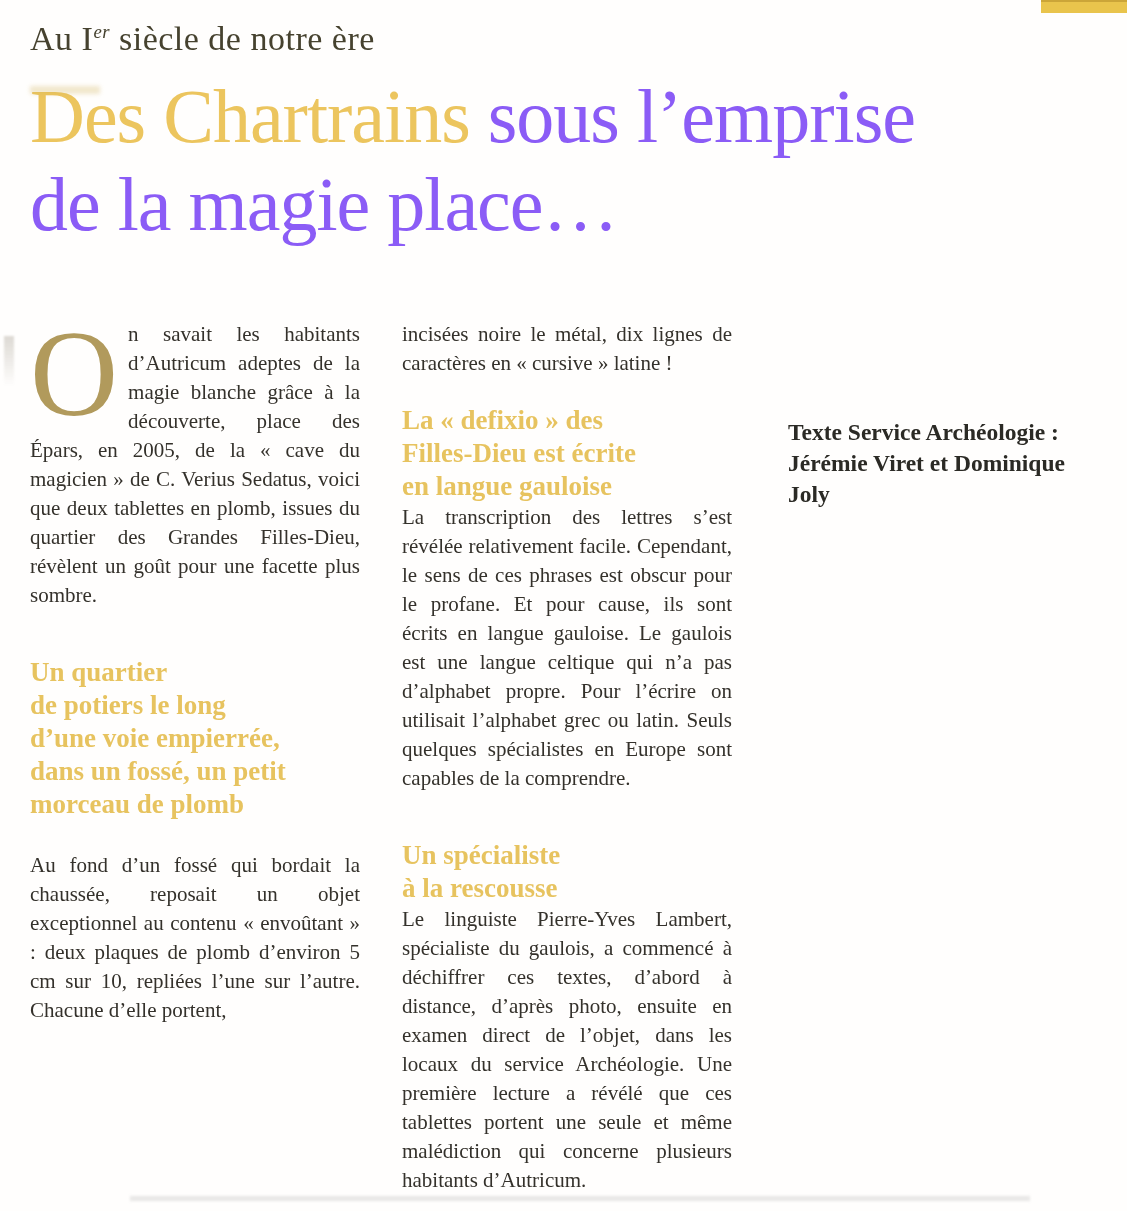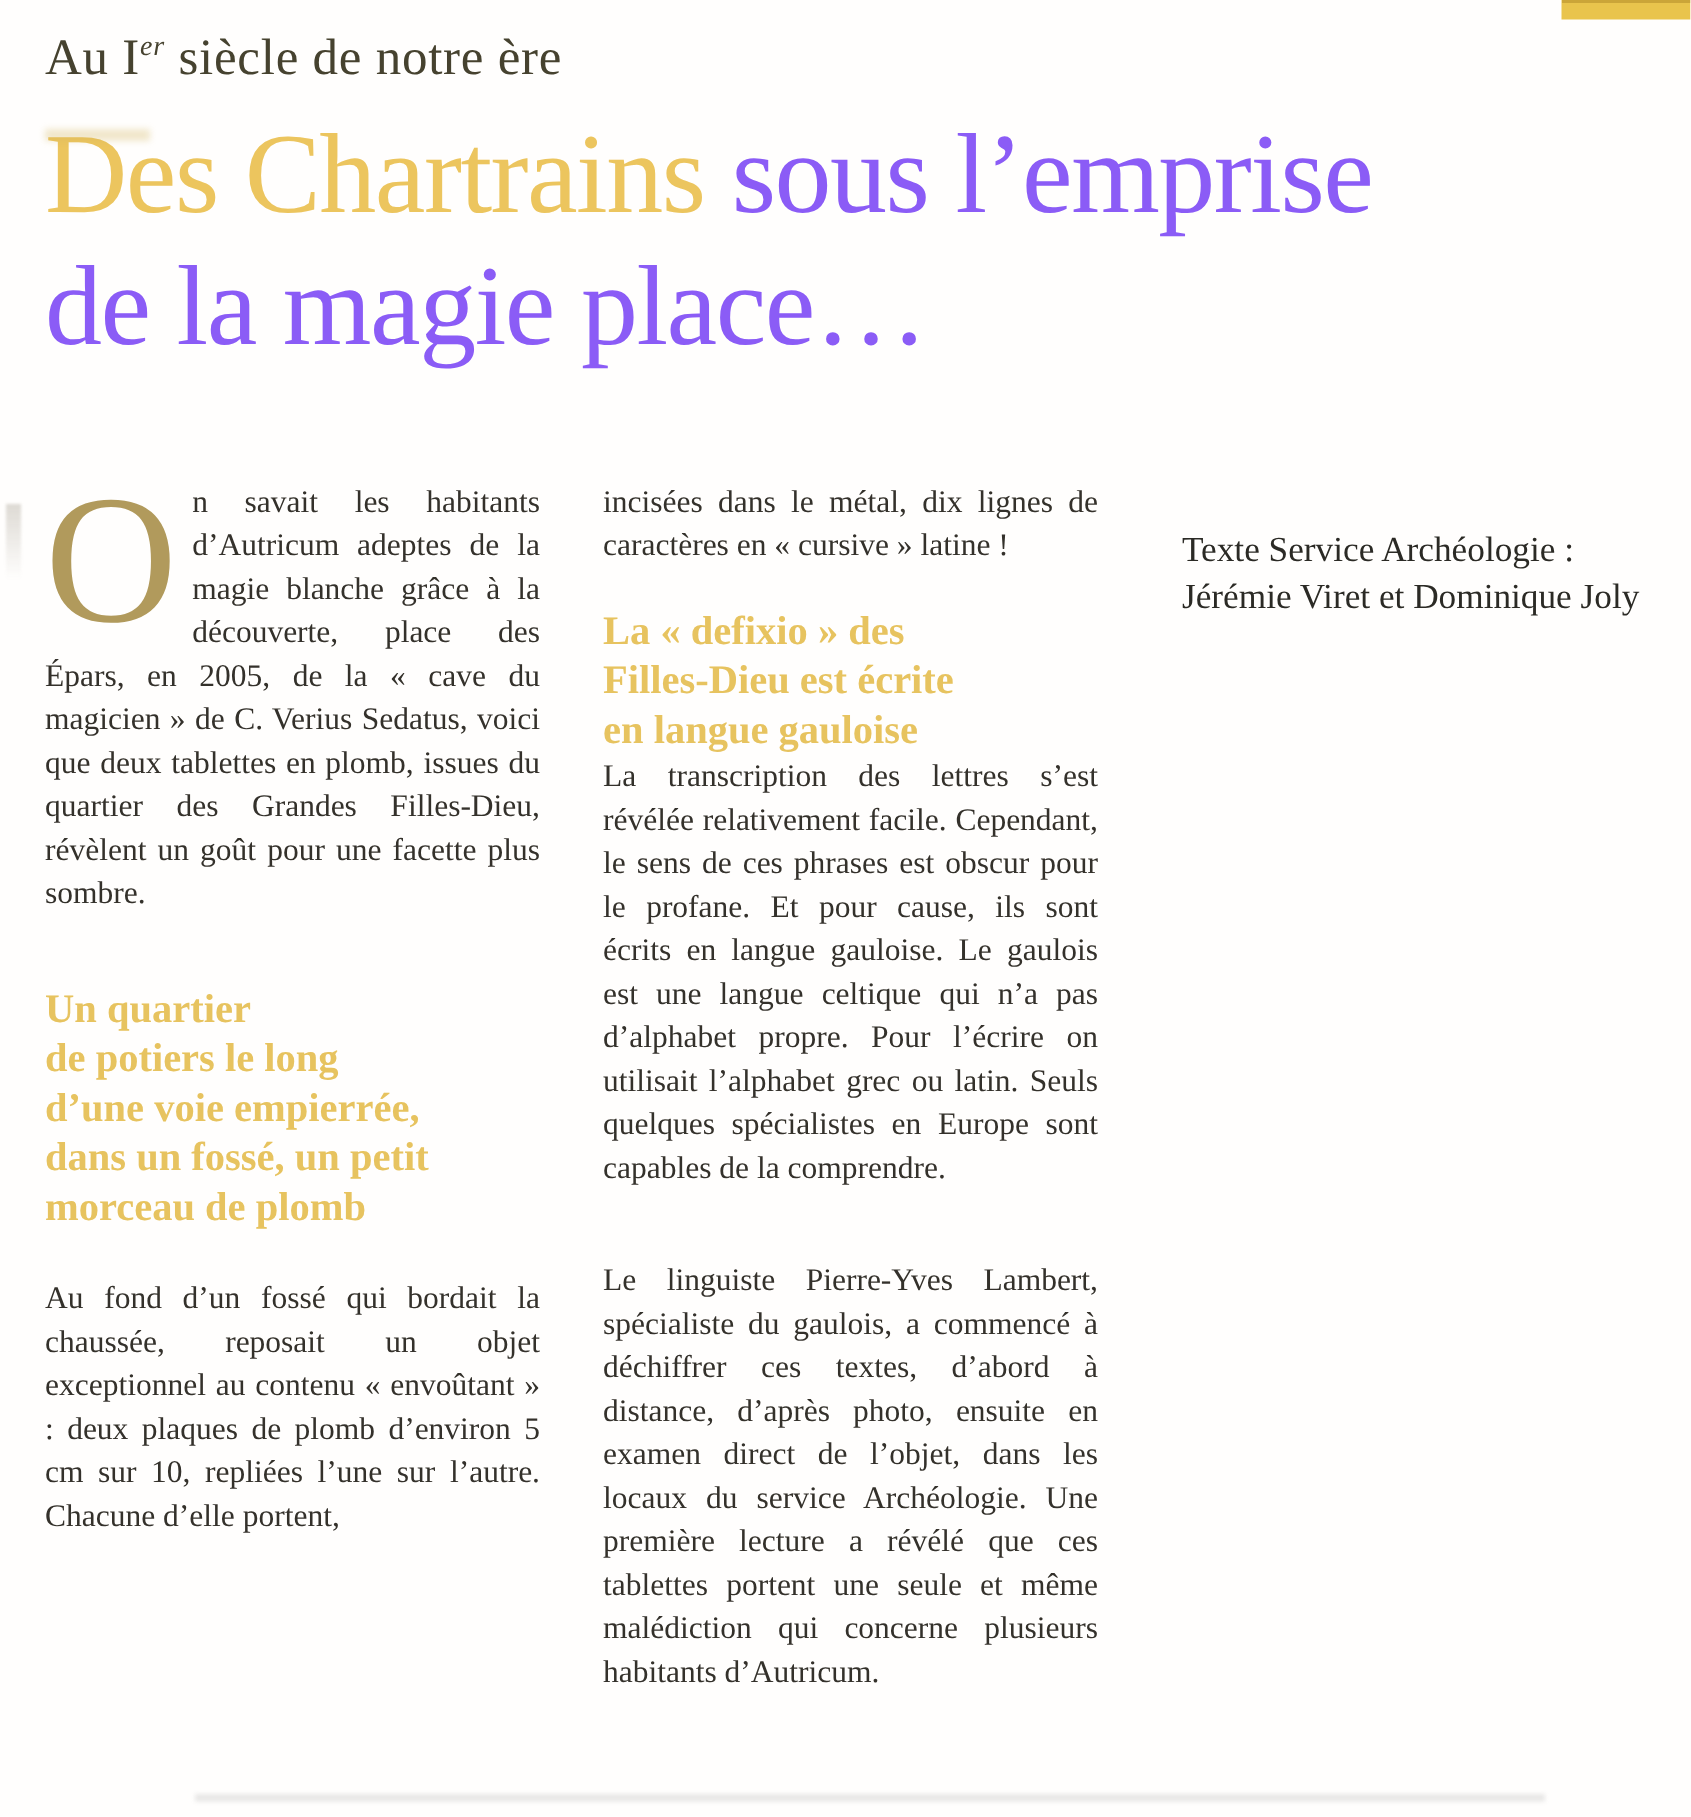--- a/index.html
+++ b/index.html
@@ -75,25 +75,25 @@
     line-height:33px;
     font-weight:bold;
     color:#e7c35f;
     white-space:pre-line;
     margin:0;
   }
   .sp-md{height:30px;}
   .sp-lg{height:46px;}
   .col2-sub1-gap{height:26px;}
   .byline{
-    margin-top:32px;
+    margin-top:97px;
     padding-left:14px;
     font-size:23.5px;
     line-height:31px;
-    font-weight:normal;
+    font-weight:bold;
     color:#2b2a25;
   }
   
   .artifact-left{
     position:absolute;left:4px;top:336px;
     width:10px;height:84px;
     background:linear-gradient(180deg, rgba(120,110,90,.25), rgba(120,110,90,0) 60%);
     filter:blur(1px);
   }
   .artifact-bottom{
@@ -134,27 +134,29 @@
       <h2 class="subhead">Un quartier
 de potiers le long
 d’une voie empierrée,
 dans un fossé, un petit
 morceau de plomb</h2>
       <div class="sp-md"></div>
       <p class="body-text">Au fond d’un fossé qui bordait la chaussée, reposait un objet exceptionnel au contenu « envoûtant » : deux plaques de plomb d’environ 5 cm sur 10, repliées l’une sur l’autre. Chacune d’elle portent,</p>
     </div>
 
     <div class="col">
-      <p class="body-text">incisées dans le métal, dix lignes de caractères en « cursive » latine !</p>
+      <p class="body-text">incisées noire le métal, dix lignes de caractères en « cursive » latine !</p>
       <div class="col2-sub1-gap"></div>
       <h2 class="subhead">La « defixio » des
 Filles-Dieu est écrite
 en langue gauloise</h2>
       <p class="body-text">La transcription des lettres s’est révélée relativement facile. Cependant, le sens de ces phrases est obscur pour le profane. Et pour cause, ils sont écrits en langue gauloise. Le gaulois est une langue celtique qui n’a pas d’alphabet propre. Pour l’écrire on utilisait l’alphabet grec ou latin. Seuls quelques spécialistes en Europe sont capables de la comprendre.</p>
       <div class="sp-lg"></div>
+      <h2 class="subhead">Un spécialiste
+à la rescousse</h2>
       <p class="body-text">Le linguiste Pierre-Yves Lambert, spécialiste du gaulois, a commencé à déchiffrer ces textes, d’abord à distance, d’après photo, ensuite en examen direct de l’objet, dans les locaux du service Archéologie. Une première lecture a révélé que ces tablettes portent une seule et même malédiction qui concerne plusieurs habitants d’Autricum.</p>
     </div>
 
     <div class="col">
       <div class="byline">
         <div>Texte Service Archéologie :</div>
         <div>Jérémie Viret et Dominique Joly</div>
       </div>
     </div>
 

